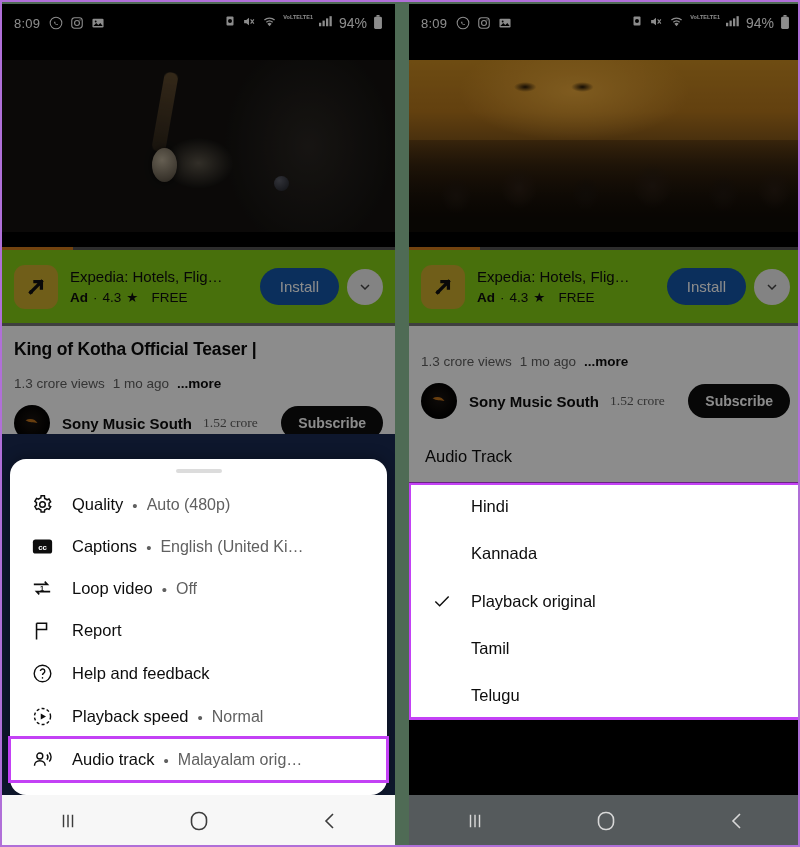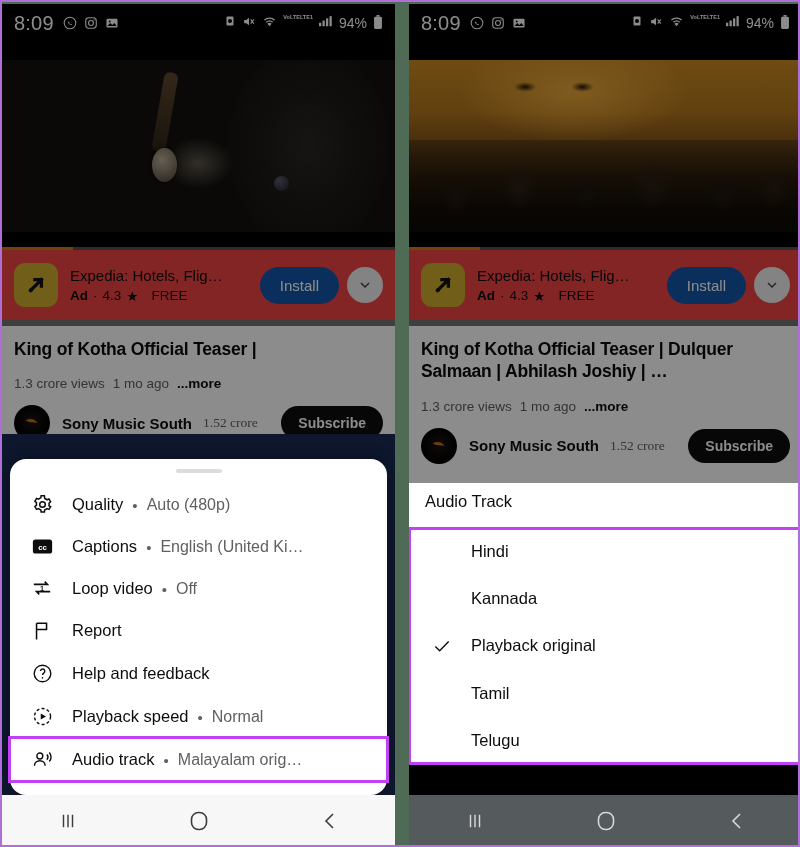--- a/index.html
+++ b/index.html
@@ -30,21 +30,21 @@
   
   .statusbar {
     position: relative;
     height: 38px;
     background: #000;
     display: flex;
     align-items: center;
     padding: 0 12px;
     color: #fff;
   }
-  .sb-time { font-size: 20px; font-weight: 500; letter-spacing: .2px; }
+  .sb-time { font-size: 13px; font-weight: 500; letter-spacing: .2px; }
   .sb-left-icons { display: flex; align-items: center; gap: 7px; margin-left: 9px; }
   .sb-right { margin-left: auto; display: flex; align-items: flex-start; gap: 6px; }
   .sb-ico { display: inline-flex; align-items: center; justify-content: center; }
   .sb-batt { font-size: 14px; font-weight: 500; }
 
   
   .video {
     position: relative;
     height: 208px;
     background: #000;
@@ -100,25 +100,25 @@
   }
   .progress {
     position: absolute; left: 0; right: 0; bottom: 0; height: 3px;
     background: rgba(255,255,255,.32);
   }
   .progress > i { display: block; height: 100%; width: 18%; background: #cf7a1d; }
 
   
   .adbar {
     position: relative;
-    background: #ef4444;
+    background: #84cc16;
     height: 76px;
     display: flex; align-items: center;
     padding: 0 12px;
-    border-bottom: 6px solid #737373;
+    border-bottom: 3px solid #737373;
   }
   .ad-icon {
     width: 44px; height: 44px; border-radius: 11px;
     background: #ccab2e; flex: 0 0 auto;
     display: flex; align-items: center; justify-content: center;
   }
   .ad-text { margin-left: 12px; min-width: 0; flex: 1 1 auto; }
   .ad-title { font-size: 15px; color: #0d0d0d; white-space: nowrap; overflow: hidden; }
   .ad-sub { font-size: 13.5px; color: #0d0d0d; margin-top: 4px; display: flex; align-items: center; gap: 5px; }
   .ad-sub b { font-weight: 700; }
@@ -573,21 +573,20 @@
       </div>
       <button class="install-btn">Install</button>
       <div class="ad-chevron">
         <svg width="16" height="16" viewBox="0 0 24 24" fill="none" stroke="#444" stroke-width="2.2">
             <path d="M6 9l6 6 6-6"></path>
           </svg>
       </div>
     </div>
 
     <div class="meta">
-      <div class="vid-title">King of Kotha Official Teaser | Dulquer Salmaan | Abhilash Joshiy | …</div>
       <div class="vid-stats">
         <span>1.3 crore views</span>
         <span>1 mo ago</span>
         <span class="more">...more</span>
       </div>
       <div class="channel-row">
         <div class="avatar">
           <svg width="22" height="22" viewBox="0 0 24 24">
               <path d="M5 9c5-3 11-1 13 3-4-1-9 0-13-3z" fill="#c0731c"></path>
             </svg>

